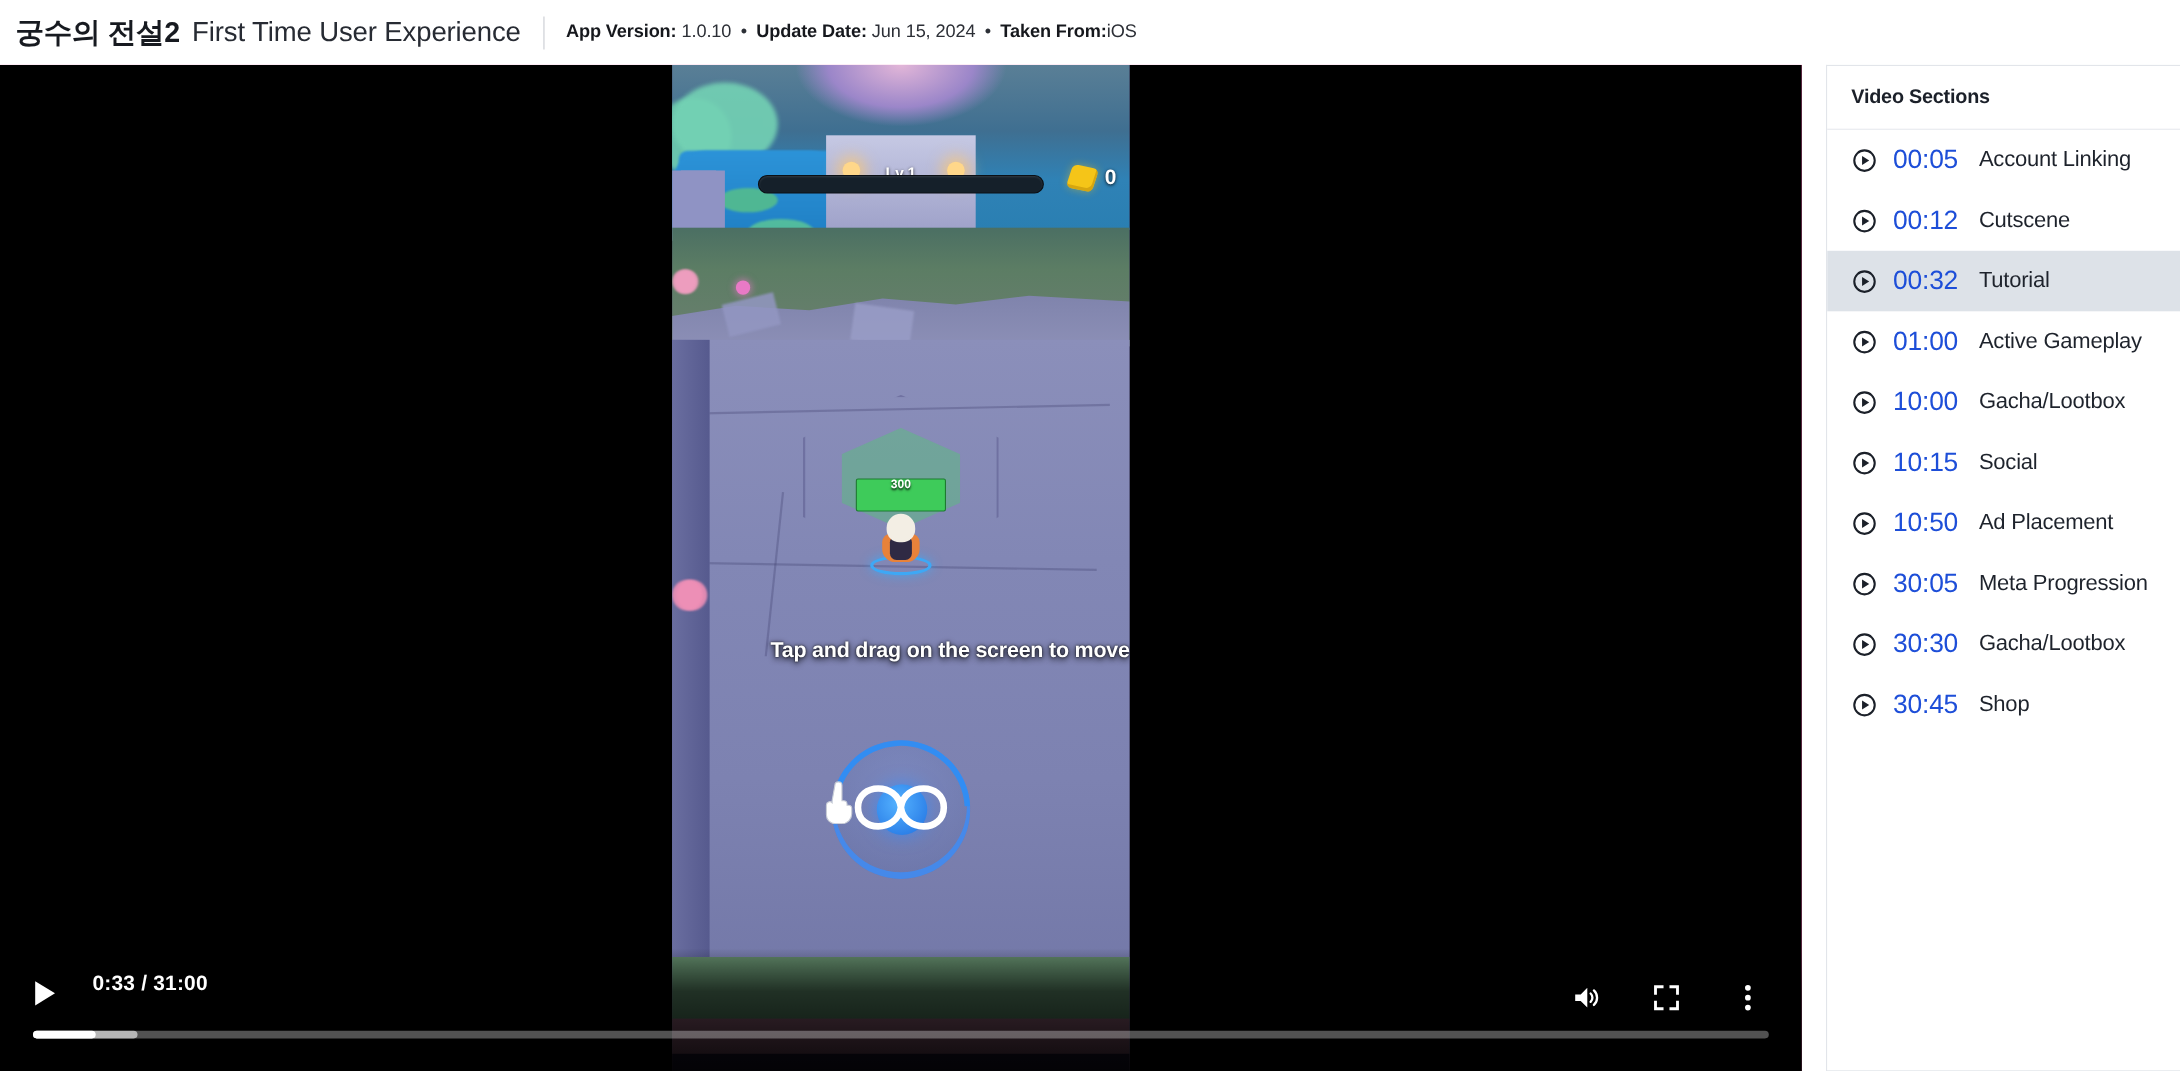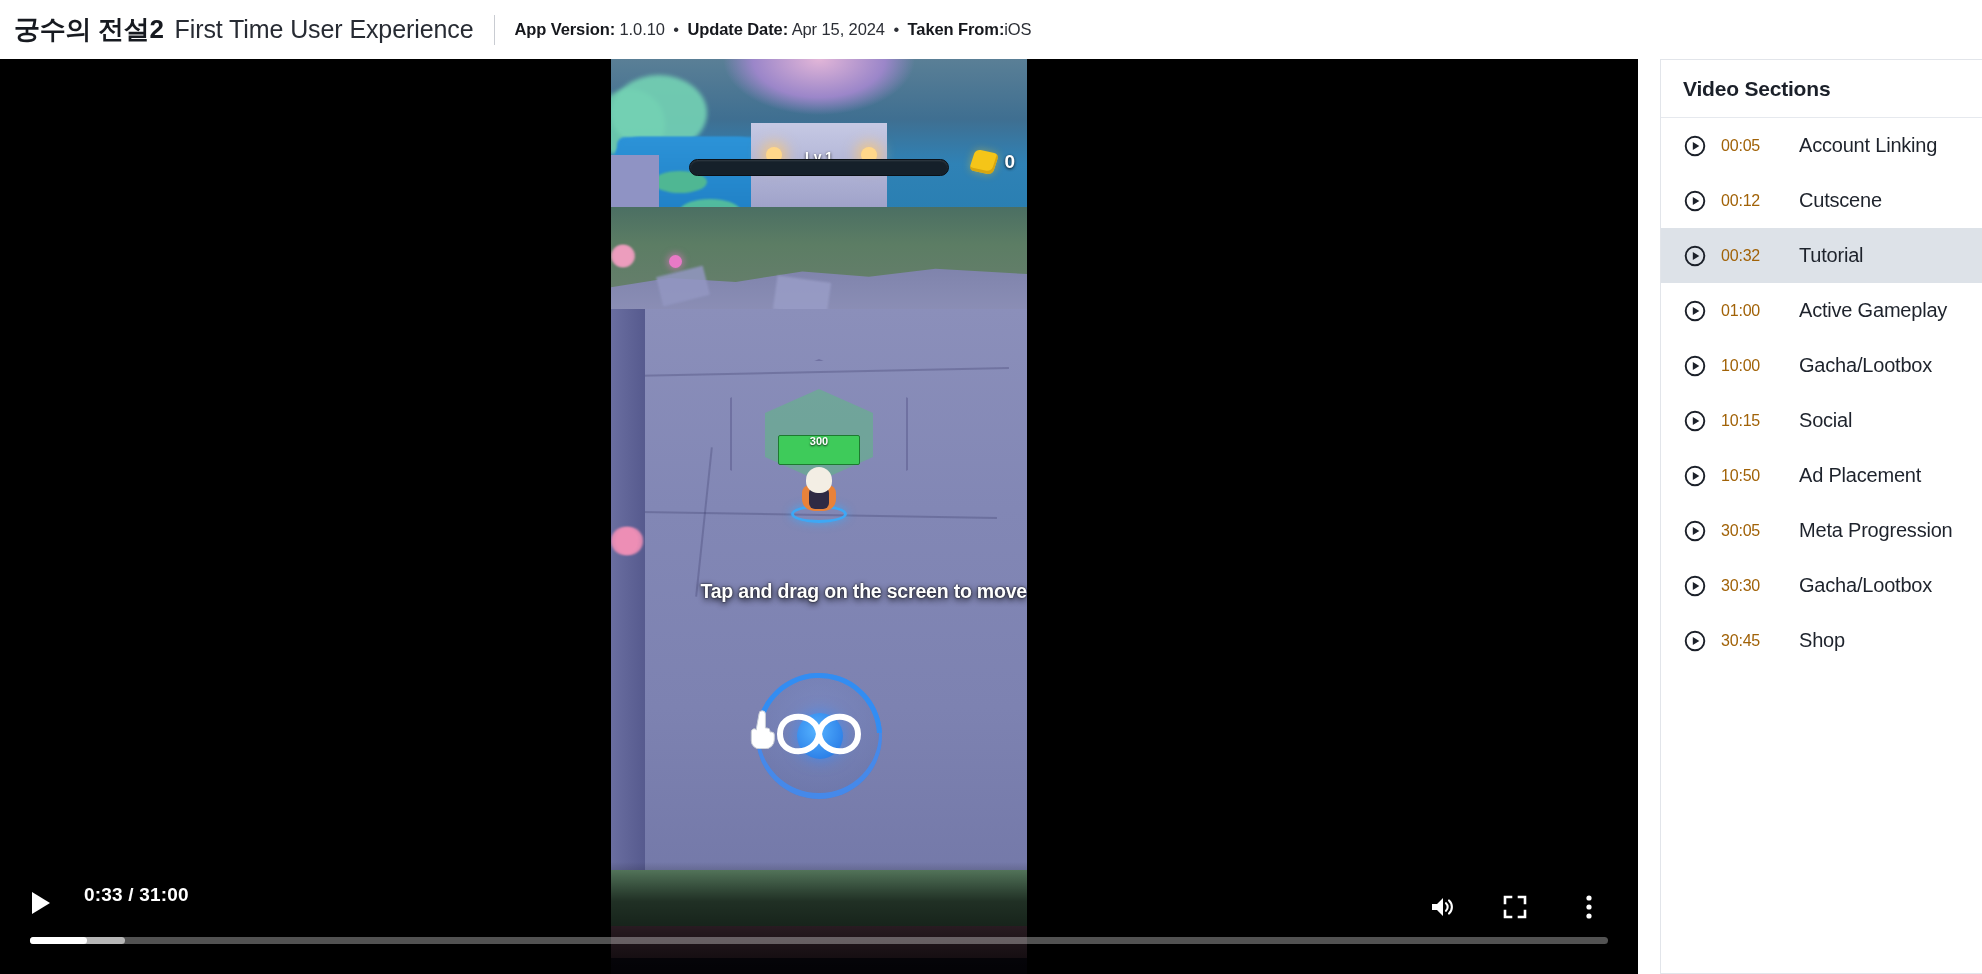--- a/index.html
+++ b/index.html
@@ -268,46 +268,46 @@
     background:#ffffff;
     border:1px solid #e2e5ea;
     border-right:none;
     display:flex; flex-direction:column;
     overflow:hidden;
   }
   .side-head {
     height:58px; flex:0 0 58px; display:flex; align-items:center;
     padding:0 22px; border-bottom:1px solid #e6e9ee;
   }
-  .side-title { font-size:21px; font-weight:700; color:#1b2029; letter-spacing:-.2px; }
+  .side-title { font-size:18px; font-weight:700; color:#1b2029; letter-spacing:-.2px; }
   .side-list { flex:1 1 auto; overflow-y:auto; }
   .side-item {
     display:flex; align-items:center; gap:14px;
     height:55px; padding:0 22px; cursor:pointer;
   }
   .side-item.active { background:#dde2e8; }
   .si-icon { width:24px; height:24px; flex:0 0 24px; display:flex; align-items:center; justify-content:center; }
-  .si-time { font-size:16px; color:#a16207; letter-spacing:-.2px; min-width:64px; }
+  .si-time { font-size:24px; color:#1d4ed8; letter-spacing:-.2px; min-width:64px; }
   .si-label{ font-size:20px; color:#1e232c; letter-spacing:-.2px; }
 </style>
 </head>
 <body>
 
 <div class="page">
 
   <div class="header">
     <span class="hdr-game">궁수의 전설2</span>
     <span class="hdr-sub">First Time User Experience</span>
     <span class="hdr-divider"></span>
     <span class="hdr-meta">
       <b>App Version:</b>
       <span>1.0.10</span>
       <span class="dot">•</span>
       <b>Update Date:</b>
-      <span>Apr 15, 2024</span>
+      <span>Jun 15, 2024</span>
       <span class="dot">•</span>
       <b>Taken From:</b><span>iOS</span>
     </span>
   </div>
 
   <div class="body">
 
     <div class="video-wrap">
       <div class="video-stage">
 

